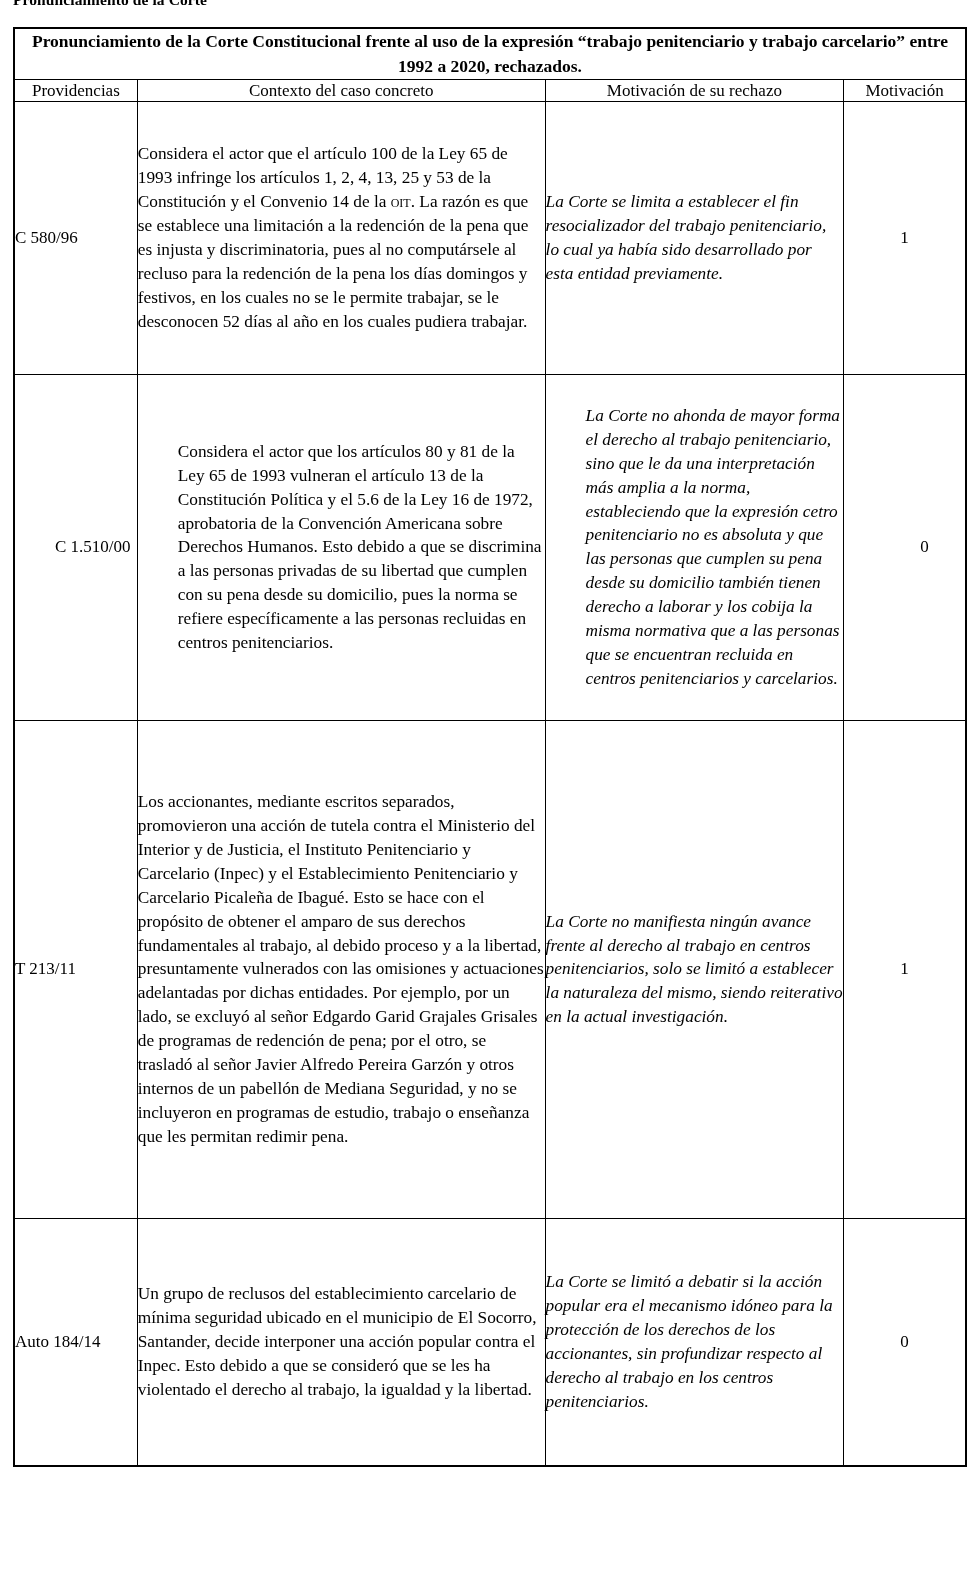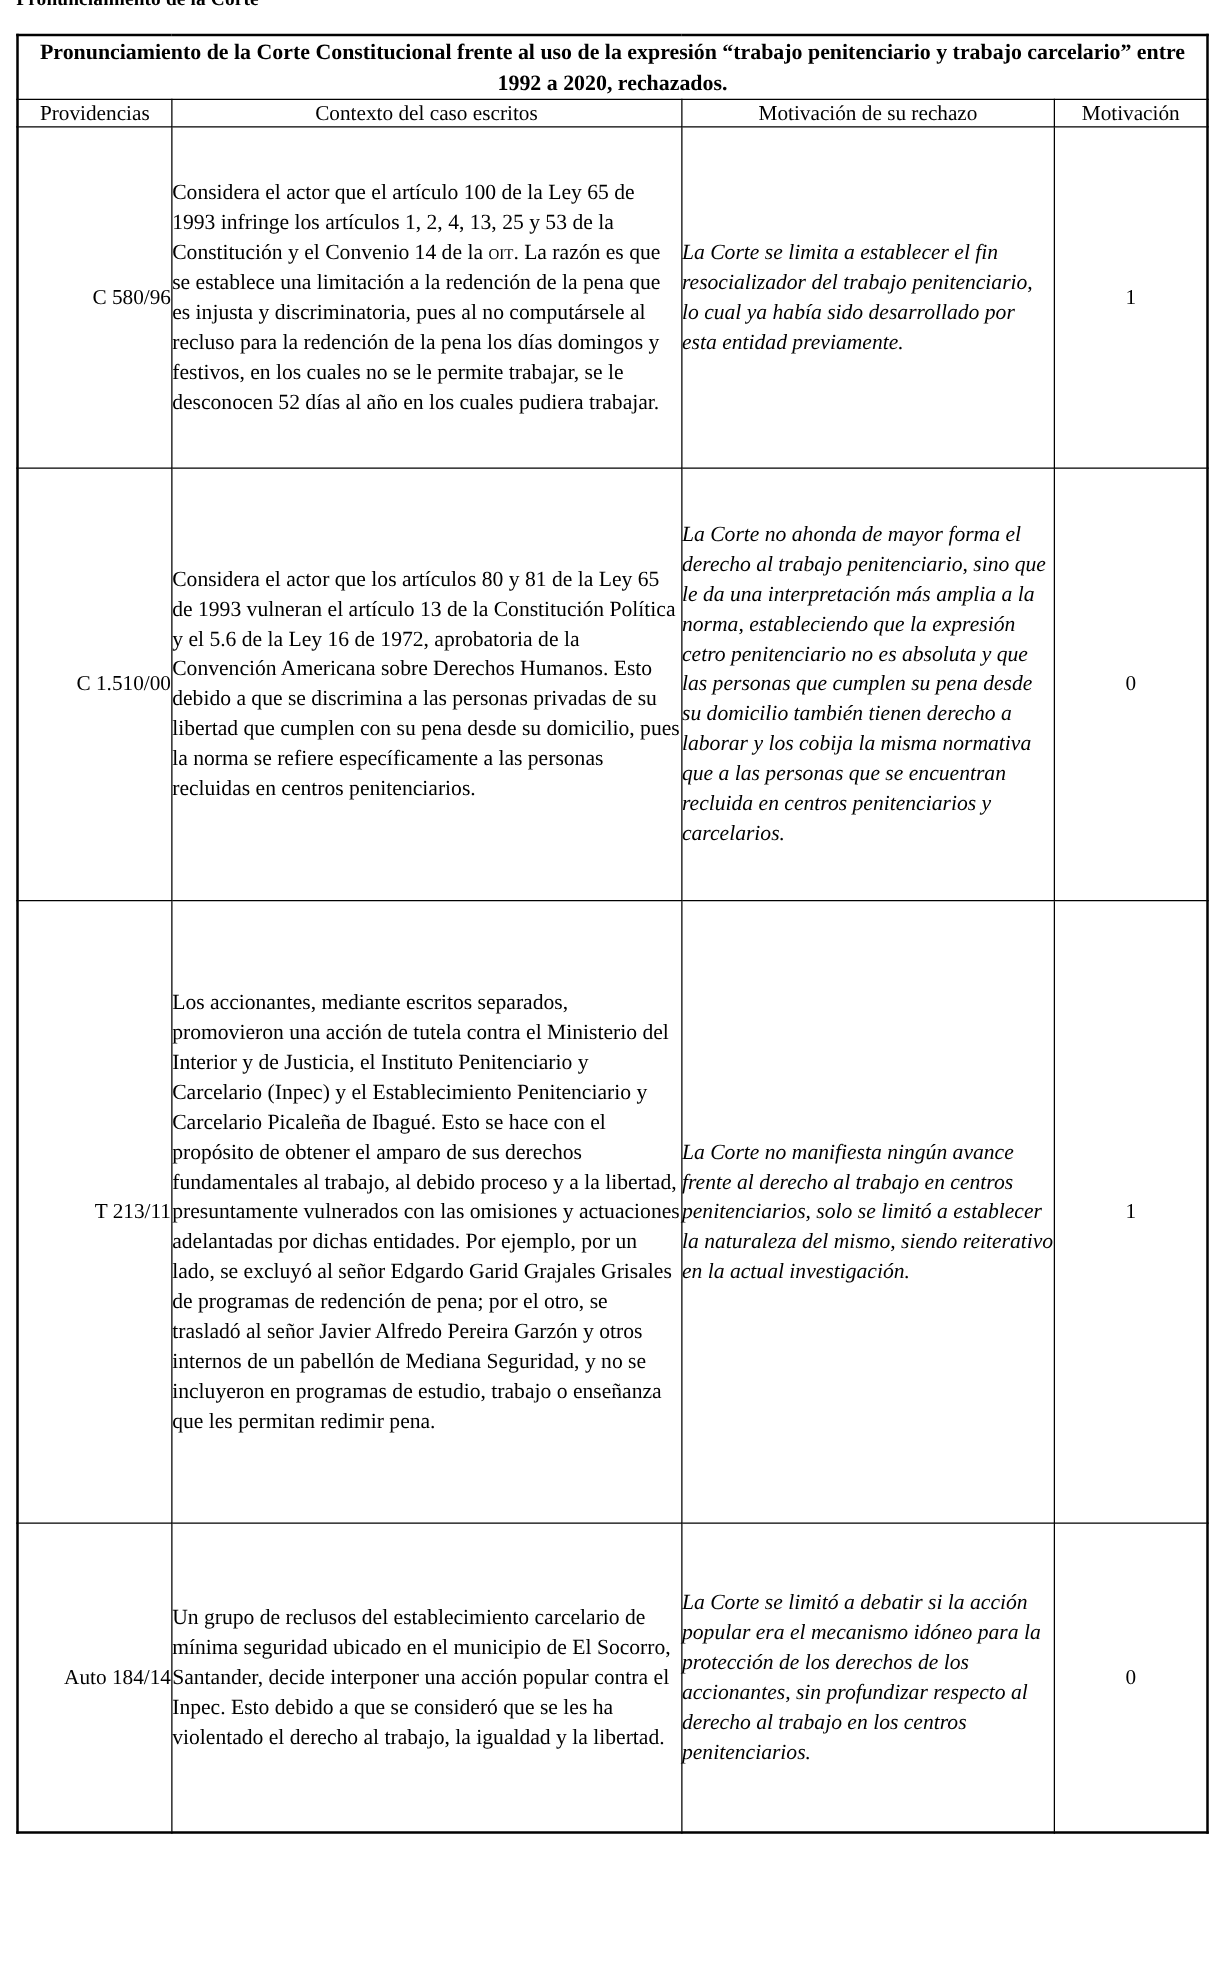--- a/index.html
+++ b/index.html
@@ -82,21 +82,21 @@
     padding: 8px 4px 9px 4px;
     white-space: nowrap;
   }
 
   .col-prov   { width: 123px; }
   .col-ctx    { width: 407px; }
   .col-mot    { width: 298px; }
   .col-punt   { width: 122px; }
 
   .prov-cell {
-    text-align: right;
+    text-align: left;
     font-size: 17px;
     line-height: 1.3;
     padding: 6px 4px;
   }
 
   .ctx-cell,
   .mot-cell {
     text-align: left;
     font-size: 17.3px;
     line-height: 1.385;
@@ -110,21 +110,21 @@
   }
 
   .punt-cell {
     text-align: center;
     font-size: 17px;
     padding: 6px 4px;
   }
 
   
   tr.r1 td { height: 272px; }
-  tr.r2 td { height: 345px; }
+  tr.r2 td { height: 345px; padding-left: 40px; }
   tr.r3 td { height: 497px; }
   tr.r4 td { height: 246px; }
 
   .smallcaps {
     font-variant: small-caps;
     text-transform: lowercase;
     text-align: center;
   }
 
   p.para {
@@ -146,21 +146,21 @@
         <col class="col-mot">
         <col class="col-punt">
       </colgroup>
       <tbody>
         <tr>
           <td class="title-cell" colspan="4">Pronunciamiento de la Corte Constitucional frente al uso de la expresión “trabajo penitenciario y trabajo carcelario” entre 1992 a 2020, rechazados.</td>
         </tr>
 
         <tr>
           <td class="head-cell">Providencias</td>
-          <td class="head-cell">Contexto del caso escritos</td>
+          <td class="head-cell">Contexto del caso concreto</td>
           <td class="head-cell">Motivación de su rechazo</td>
           <td class="head-cell">Motivación</td>
         </tr>
 
         <tr class="r1">
           <td class="prov-cell">C 580/96</td>
           <td class="ctx-cell">
             <p class="para"><span>Considera el actor que el artículo 100 de la Ley 65 de 1993 infringe los artículos 1, 2, 4, 13, 25 y 53 de la Constitución y el Convenio 14 de la </span><span class="smallcaps">OIT</span><span>. La razón es que se establece una limitación a la redención de la pena que es injusta y discriminatoria, pues al no computársele al recluso para la redención de la pena los días domingos y festivos, en los cuales no se le permite trabajar, se le desconocen 52 días al año en los cuales pudiera trabajar.</span></p>
           </td>
           <td class="mot-cell">La Corte se limita a establecer el fin resocializador del trabajo penitenciario, lo cual ya había sido desarrollado por esta entidad previamente.</td>

